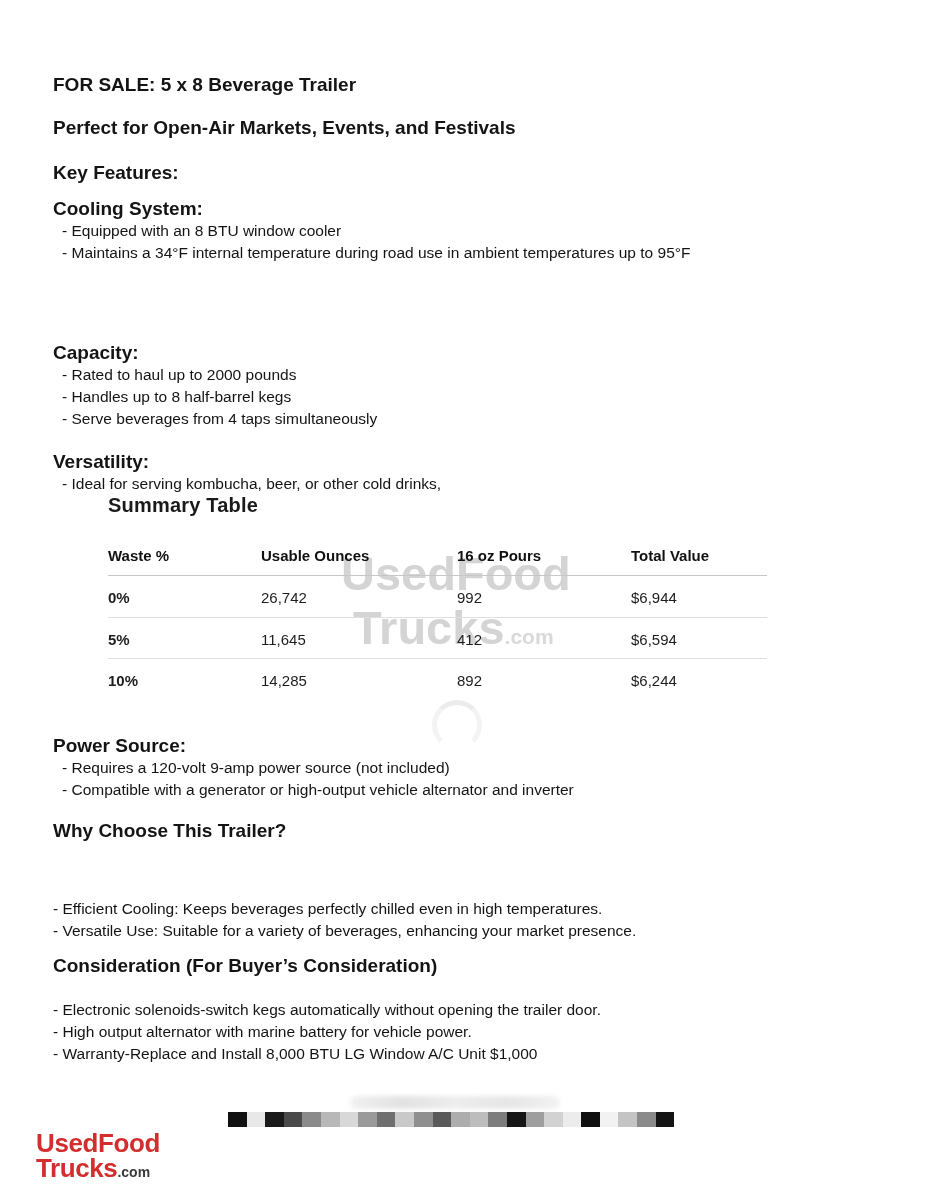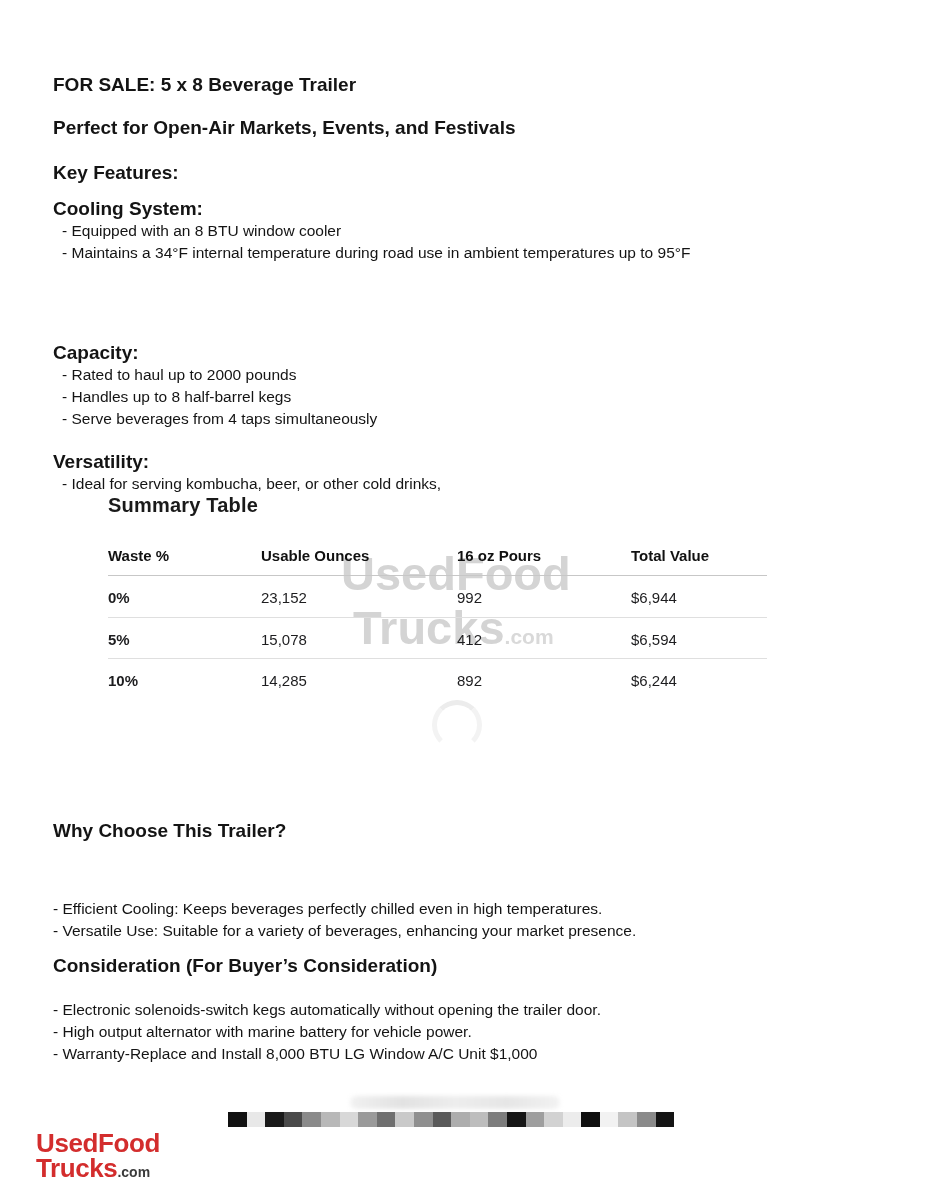--- a/index.html
+++ b/index.html
@@ -81,42 +81,47 @@
     <div class="tbl-grid hdr" style="top:53px">
       <div class="cell">Waste %</div>
       <div class="cell">Usable Ounces</div>
       <div class="cell">16 oz Pours</div>
       <div class="cell">Total Value</div>
     </div>
     <div class="rule dark" style="top:81px"></div>
 
     <div class="tbl-grid" style="top:95px">
       <div class="cell b">0%</div>
-      <div class="cell">23,152</div>
+      <div class="cell">26,742</div>
       <div class="cell">992</div>
       <div class="cell">$6,944</div>
     </div>
     <div class="rule" style="top:123px"></div>
 
     <div class="tbl-grid" style="top:137px">
       <div class="cell b">5%</div>
-      <div class="cell">15,078</div>
+      <div class="cell">11,645</div>
       <div class="cell">412</div>
       <div class="cell">$6,594</div>
     </div>
     <div class="rule" style="top:164px"></div>
 
     <div class="tbl-grid" style="top:178px">
       <div class="cell b">10%</div>
       <div class="cell">14,285</div>
       <div class="cell">892</div>
       <div class="cell">$6,244</div>
     </div>
   </div>
 
+  <div class="abs bullets-indent" style="left:53px;top:735px">
+    <div class="h">Power Source:</div>
+    <div class="line">- Requires a 120-volt 9-amp power source (not included)</div>
+    <div class="line">- Compatible with a generator or high-output vehicle alternator and inverter</div>
+  </div>
 
   <div class="abs h" style="left:53px;top:820px">Why Choose This Trailer?</div>
   <div class="abs" style="left:53px;top:898px">
     <div class="line">- Efficient Cooling: Keeps beverages perfectly chilled even in high temperatures.</div>
     <div class="line">- Versatile Use: Suitable for a variety of beverages, enhancing your market presence.</div>
   </div>
 
   <div class="abs h" style="left:53px;top:955px">Consideration (For Buyer’s Consideration)</div>
   <div class="abs" style="left:53px;top:999px">
     <div class="line">- Electronic solenoids-switch kegs automatically without opening the trailer door.</div>

